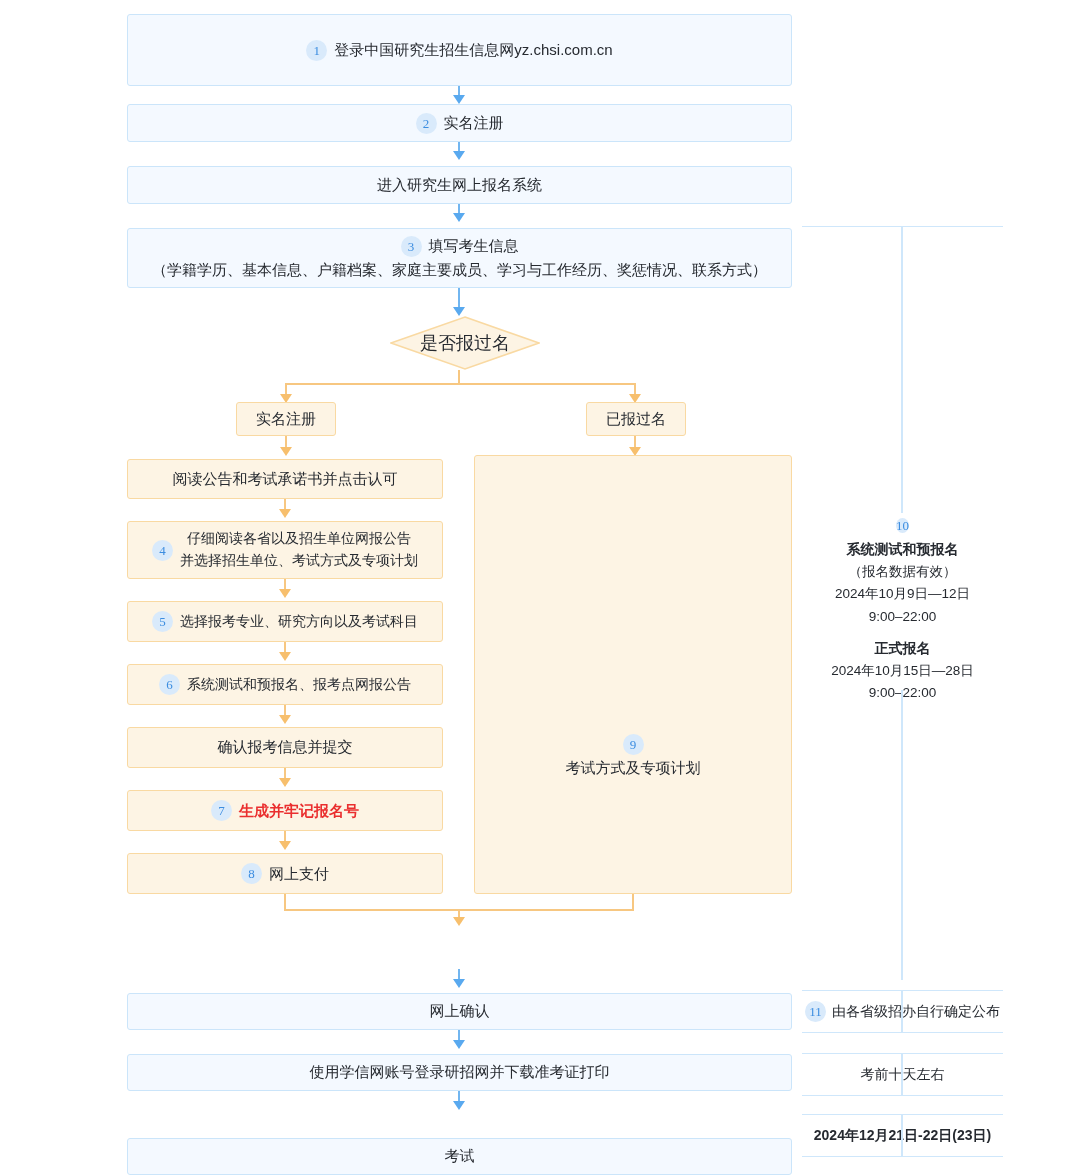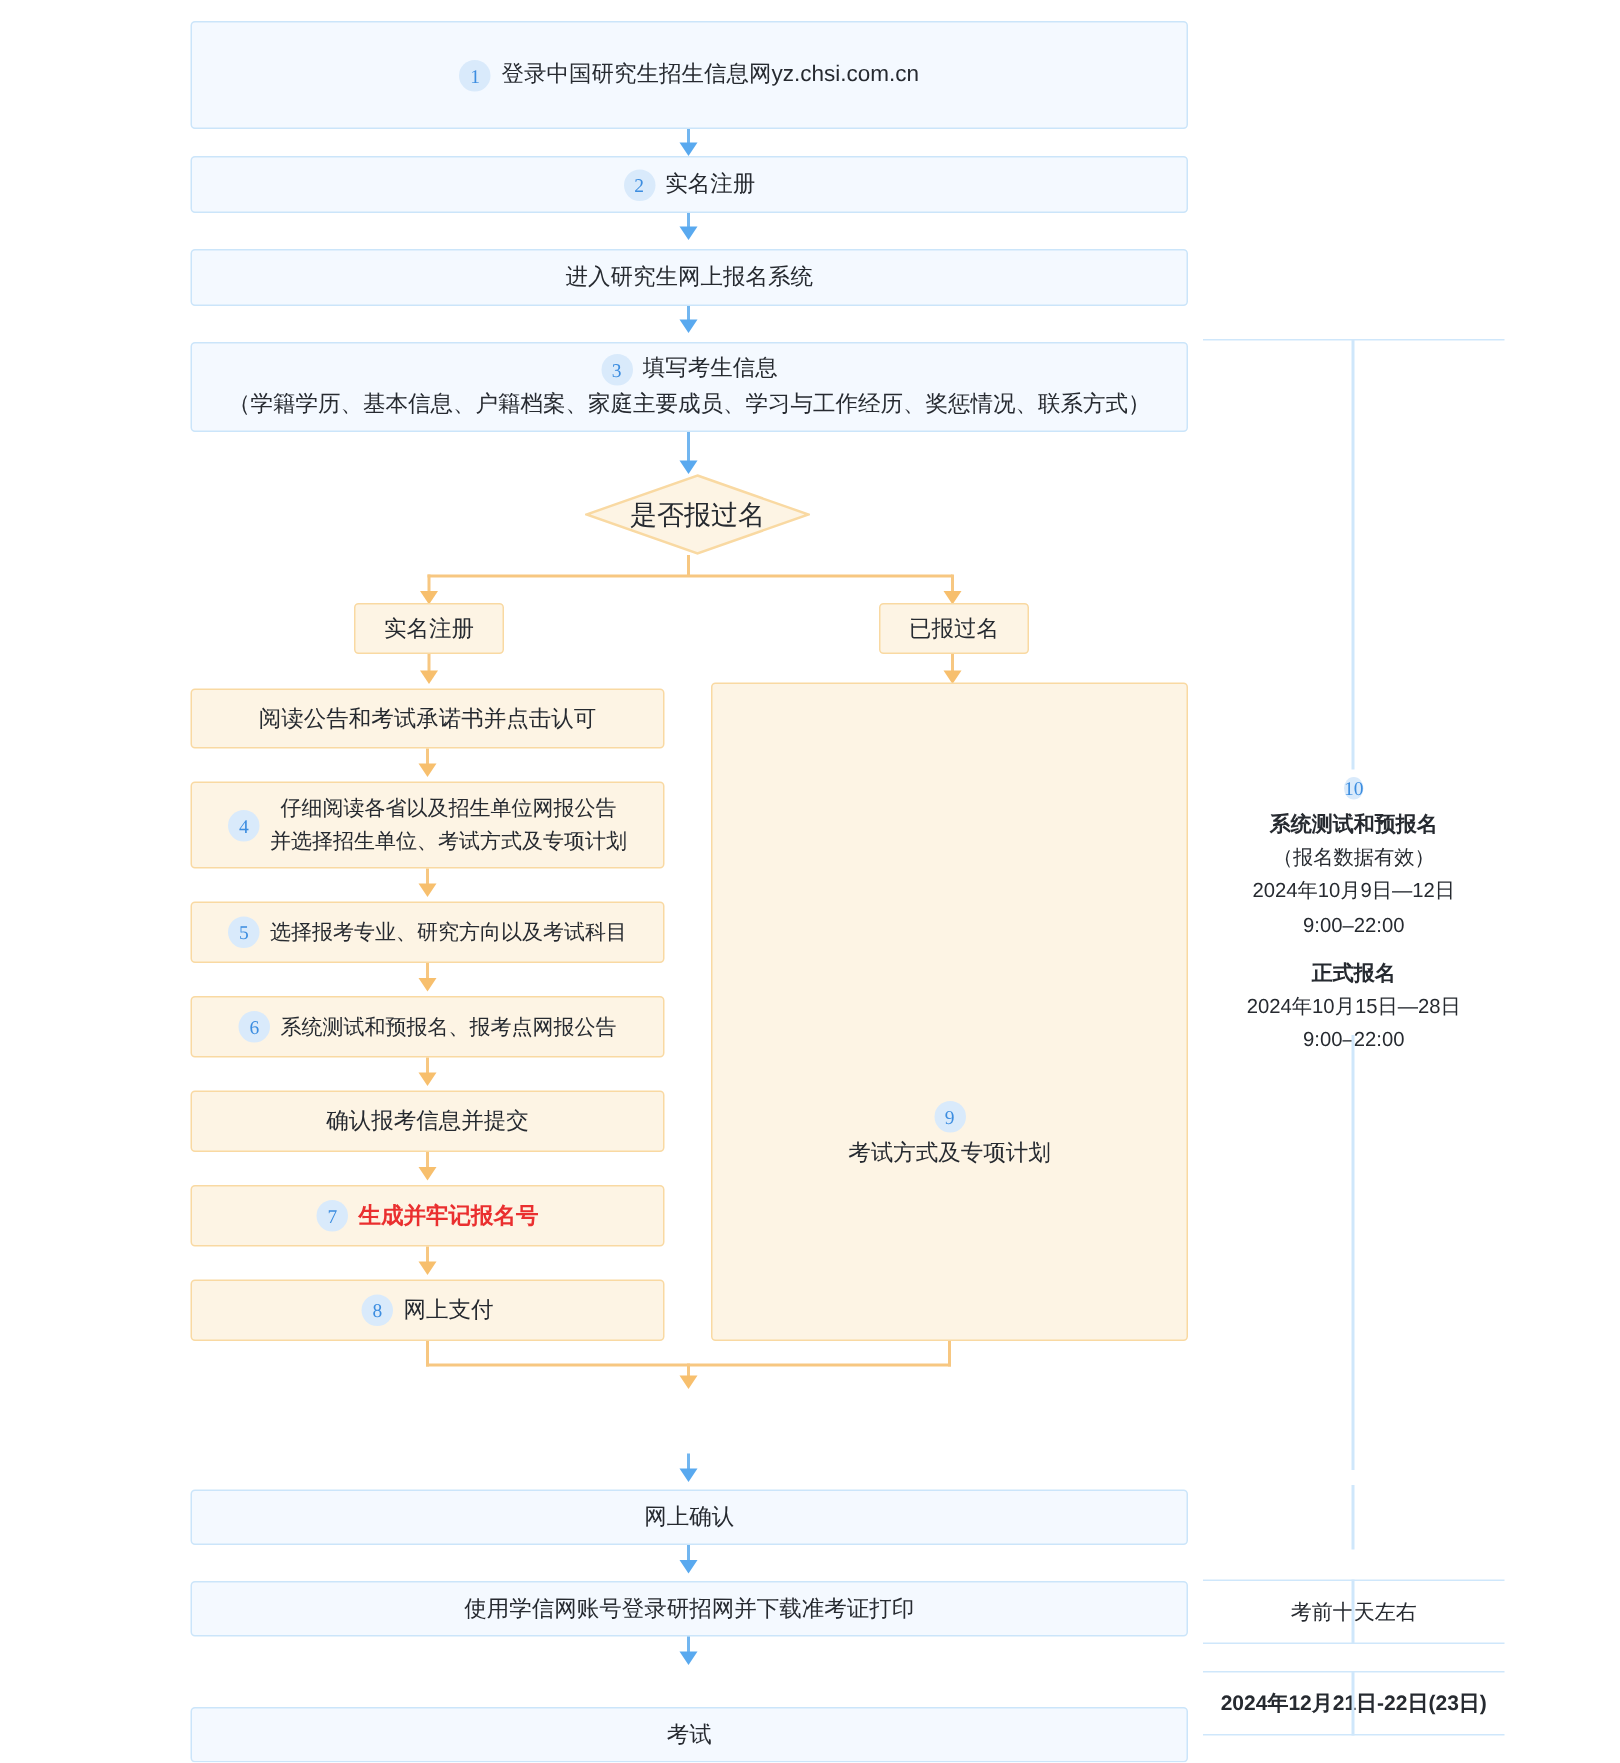--- a/index.html
+++ b/index.html
@@ -331,20 +331,26 @@
     <div>2024年10月9日—12日</div>
     <div>9:00–22:00</div>
     <div class="gap"></div>
     <div class="hdr">正式报名</div>
     <div>2024年10月15日—28日</div>
     <div>9:00–22:00</div>
   </div>
 
   <div class="tl-divider" style="left:901px; top:690px; height:290px;"></div>
 
+  <div class="tl-cell" style="left:802px; top:990px; width:201px; height:43px;">
+    <div class="inner">
+      <span class="badge">11</span>
+      <span class="tl-text">由各省级招办自行确定公布</span>
+    </div>
+  </div>
   <div class="tl-divider" style="left:901px; top:990px; height:43px;"></div>
 
   <div class="tl-cell" style="left:802px; top:1053px; width:201px; height:43px;">
     <span class="tl-text">考前十天左右</span>
   </div>
   <div class="tl-divider" style="left:901px; top:1053px; height:43px;"></div>
 
   <div class="tl-cell" style="left:802px; top:1114px; width:201px; height:43px;">
     <span class="tl-text bold">2024年12月21日-22日(23日)</span>
   </div>

